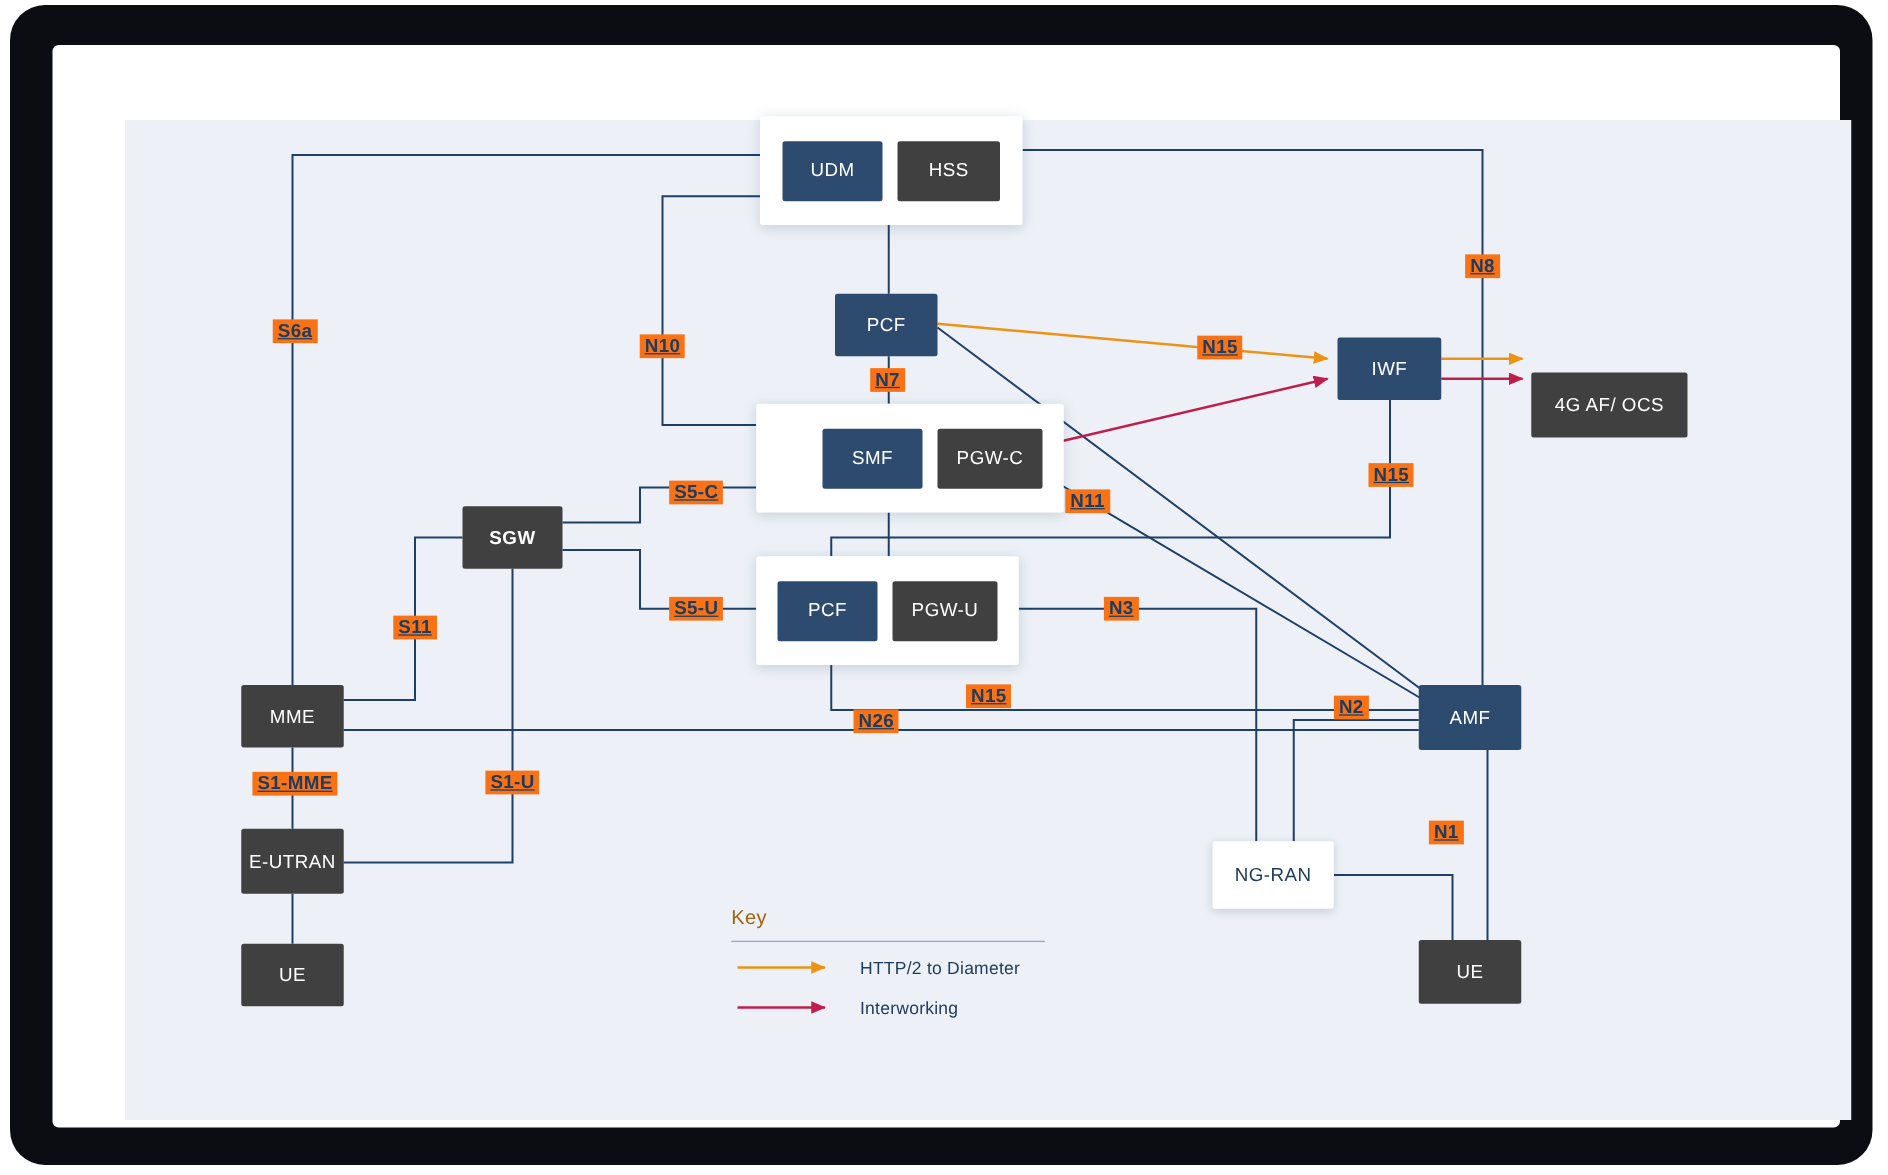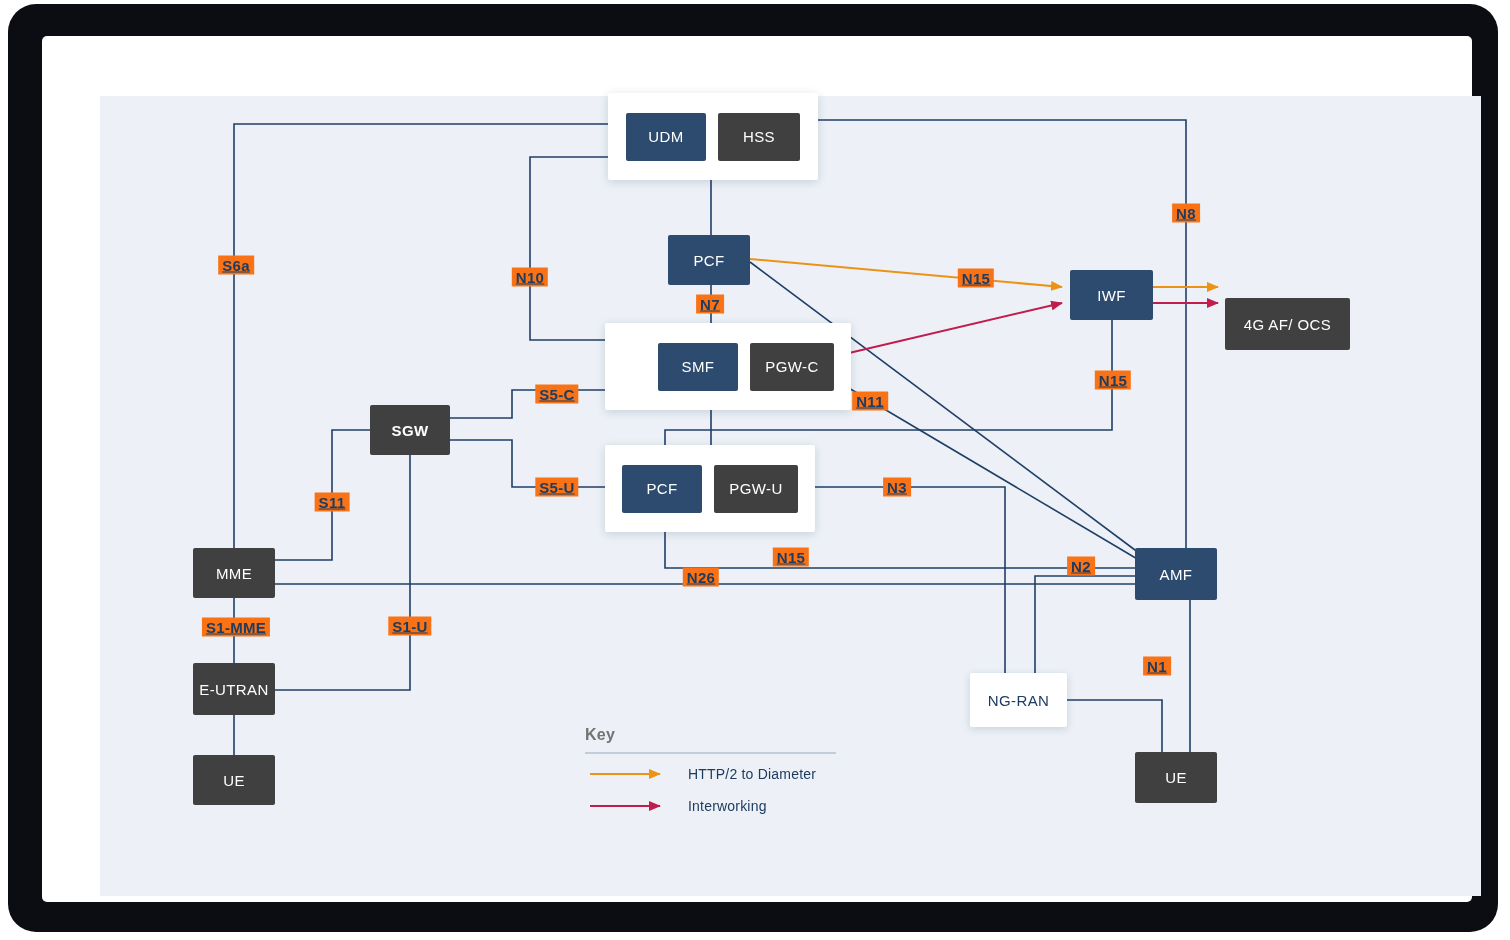--- a/index.html
+++ b/index.html
@@ -32,21 +32,21 @@
     position:absolute; background:#ffffff; border-radius:2px;
     box-shadow:0 2px 10px rgba(29,60,96,.18);
     display:flex; align-items:center; justify-content:center; gap:12px;
   }
   .combo .node { position:static; }
   .elabel {
     position:absolute; transform:translate(-50%,-50%);
     font-weight:bold; font-size:15px; color:#1d3c60;
     background:#f97316; padding:1px 4px; white-space:nowrap; letter-spacing:.3px;text-decoration:underline;
   }
-  .legend-title { position:absolute; font-weight:bold; font-size:16px; color:#737373; letter-spacing:.3px; }
+  .legend-title { position:absolute; font-weight:normal; font-size:16px; color:#a16207; letter-spacing:.3px; }
   .legend-item  { position:absolute; transform:translateY(-50%); font-size:14px; color:#1d3c60; letter-spacing:.2px; }
 </style>
 </head>
 <body>
 
 <div class="stage">
   <div class="frame">
     <div class="card">
       <div class="panel"></div>
     </div>

